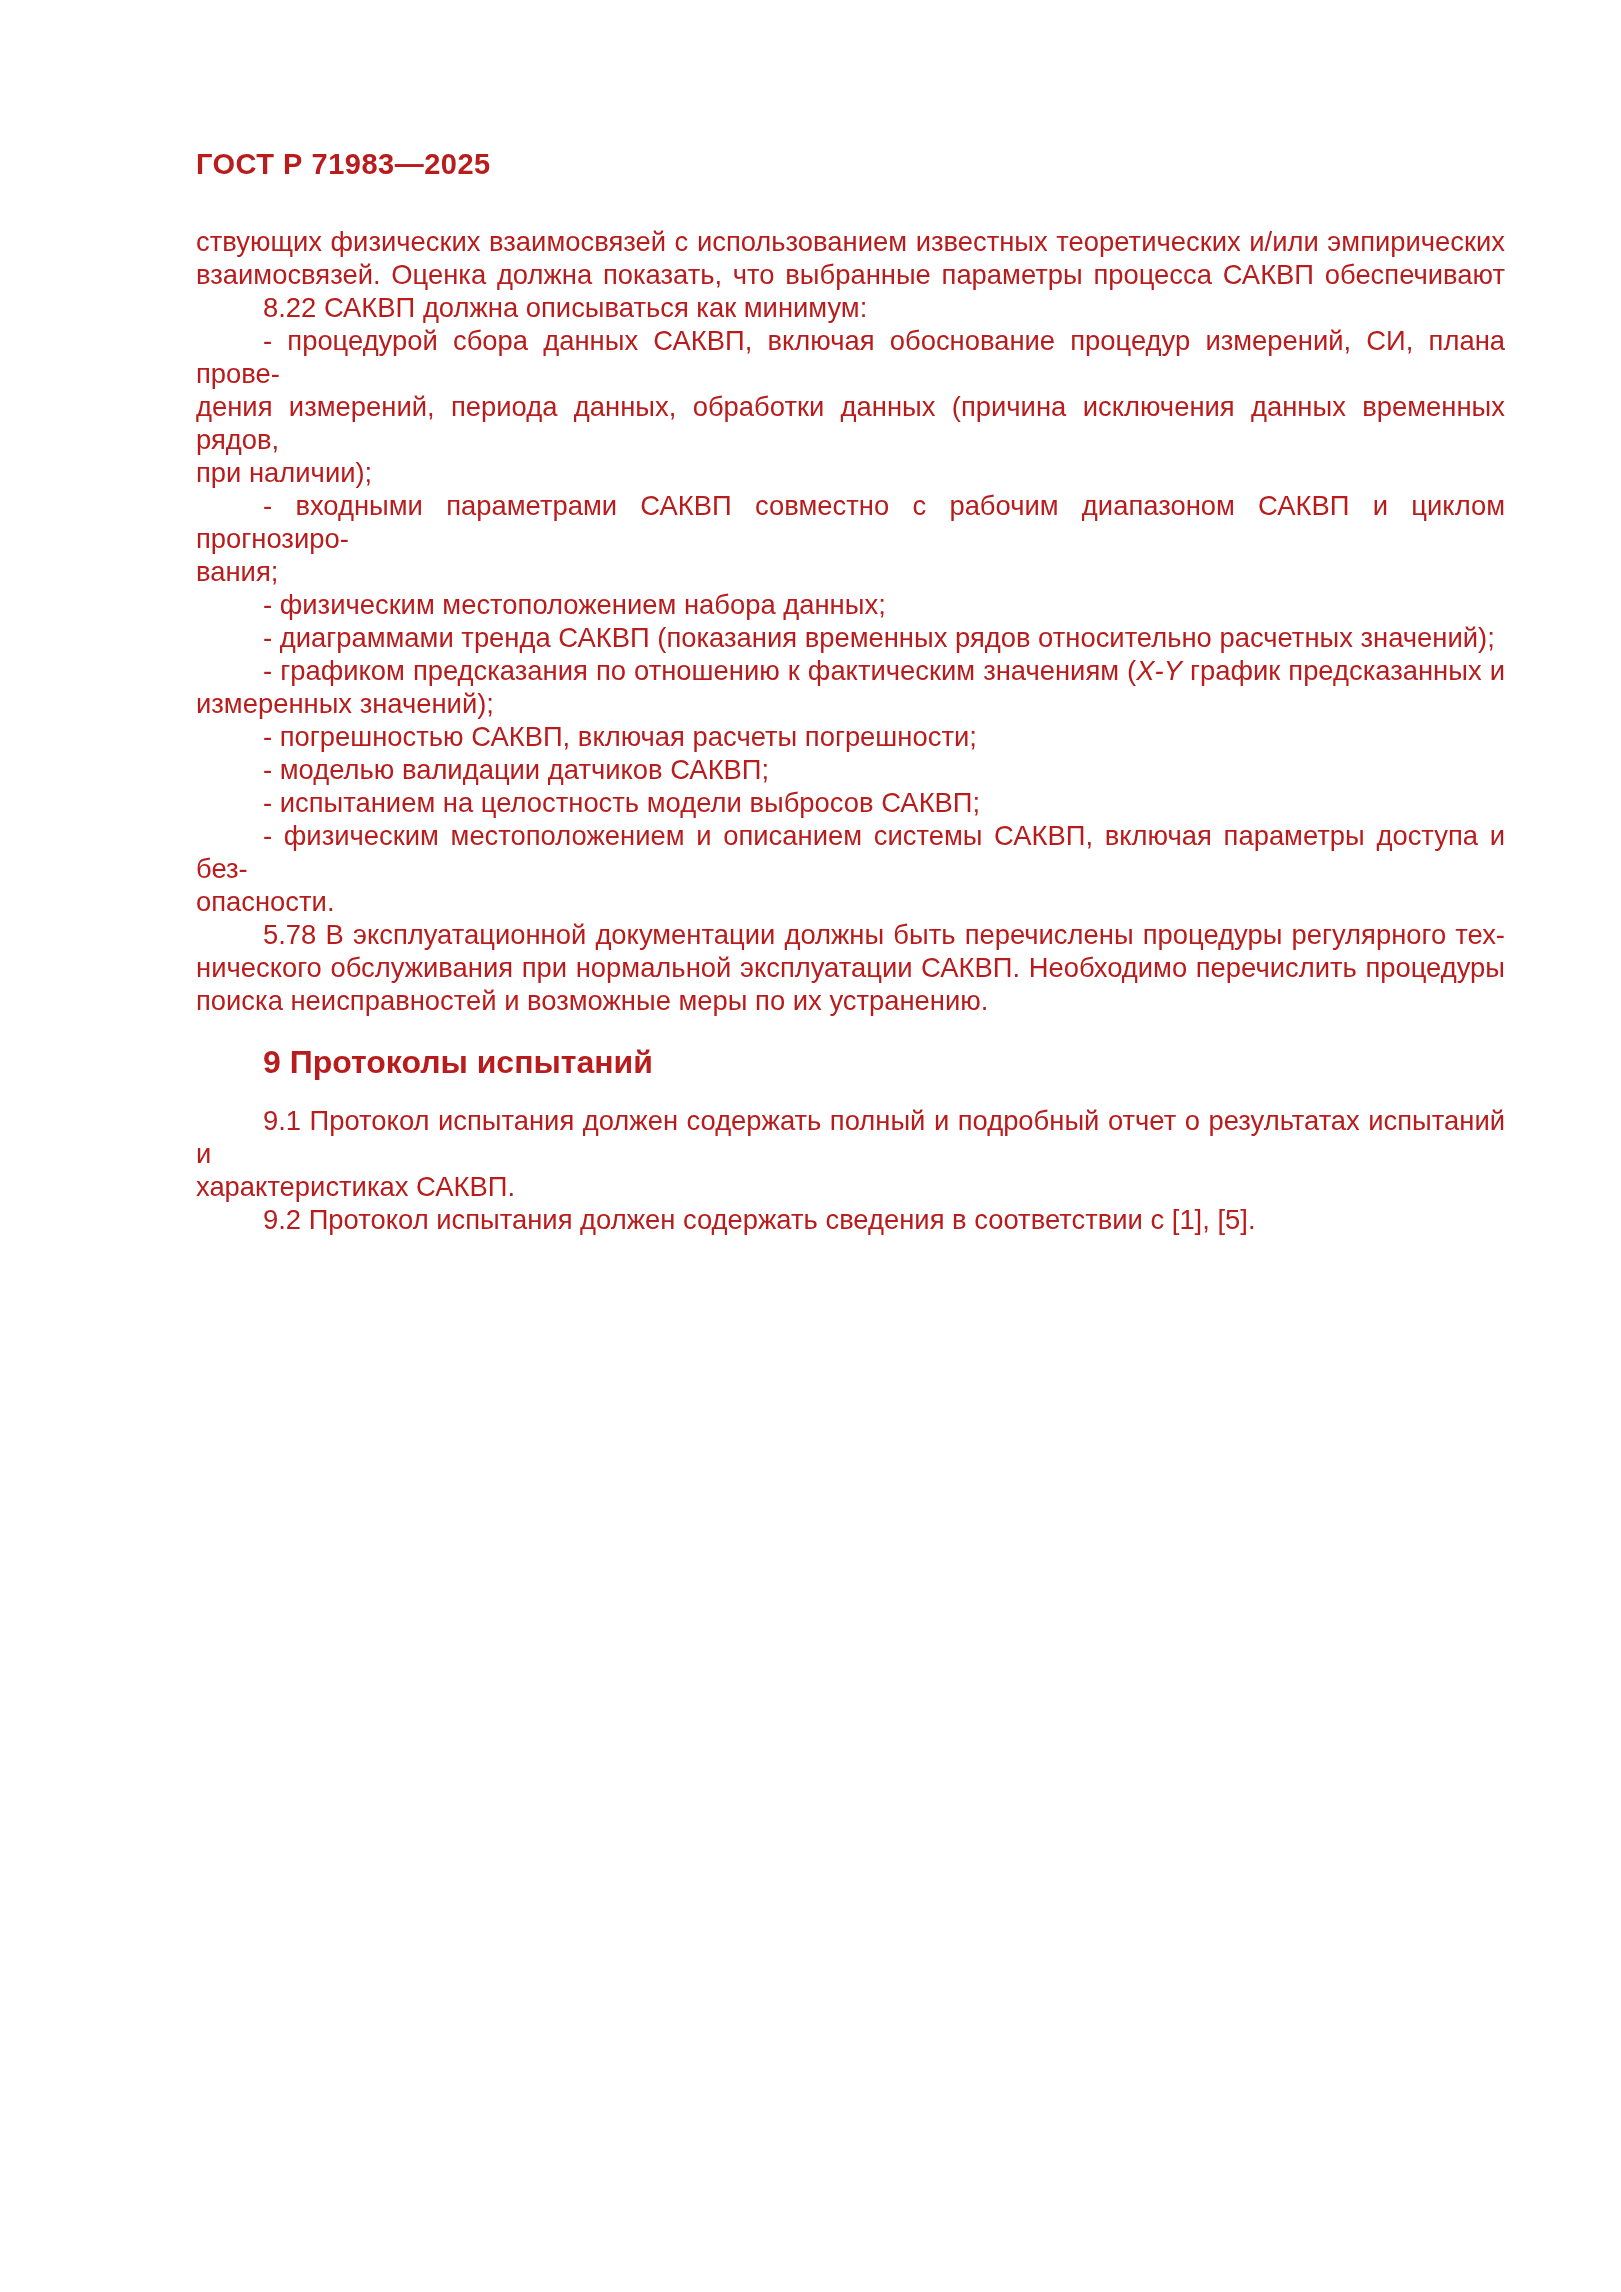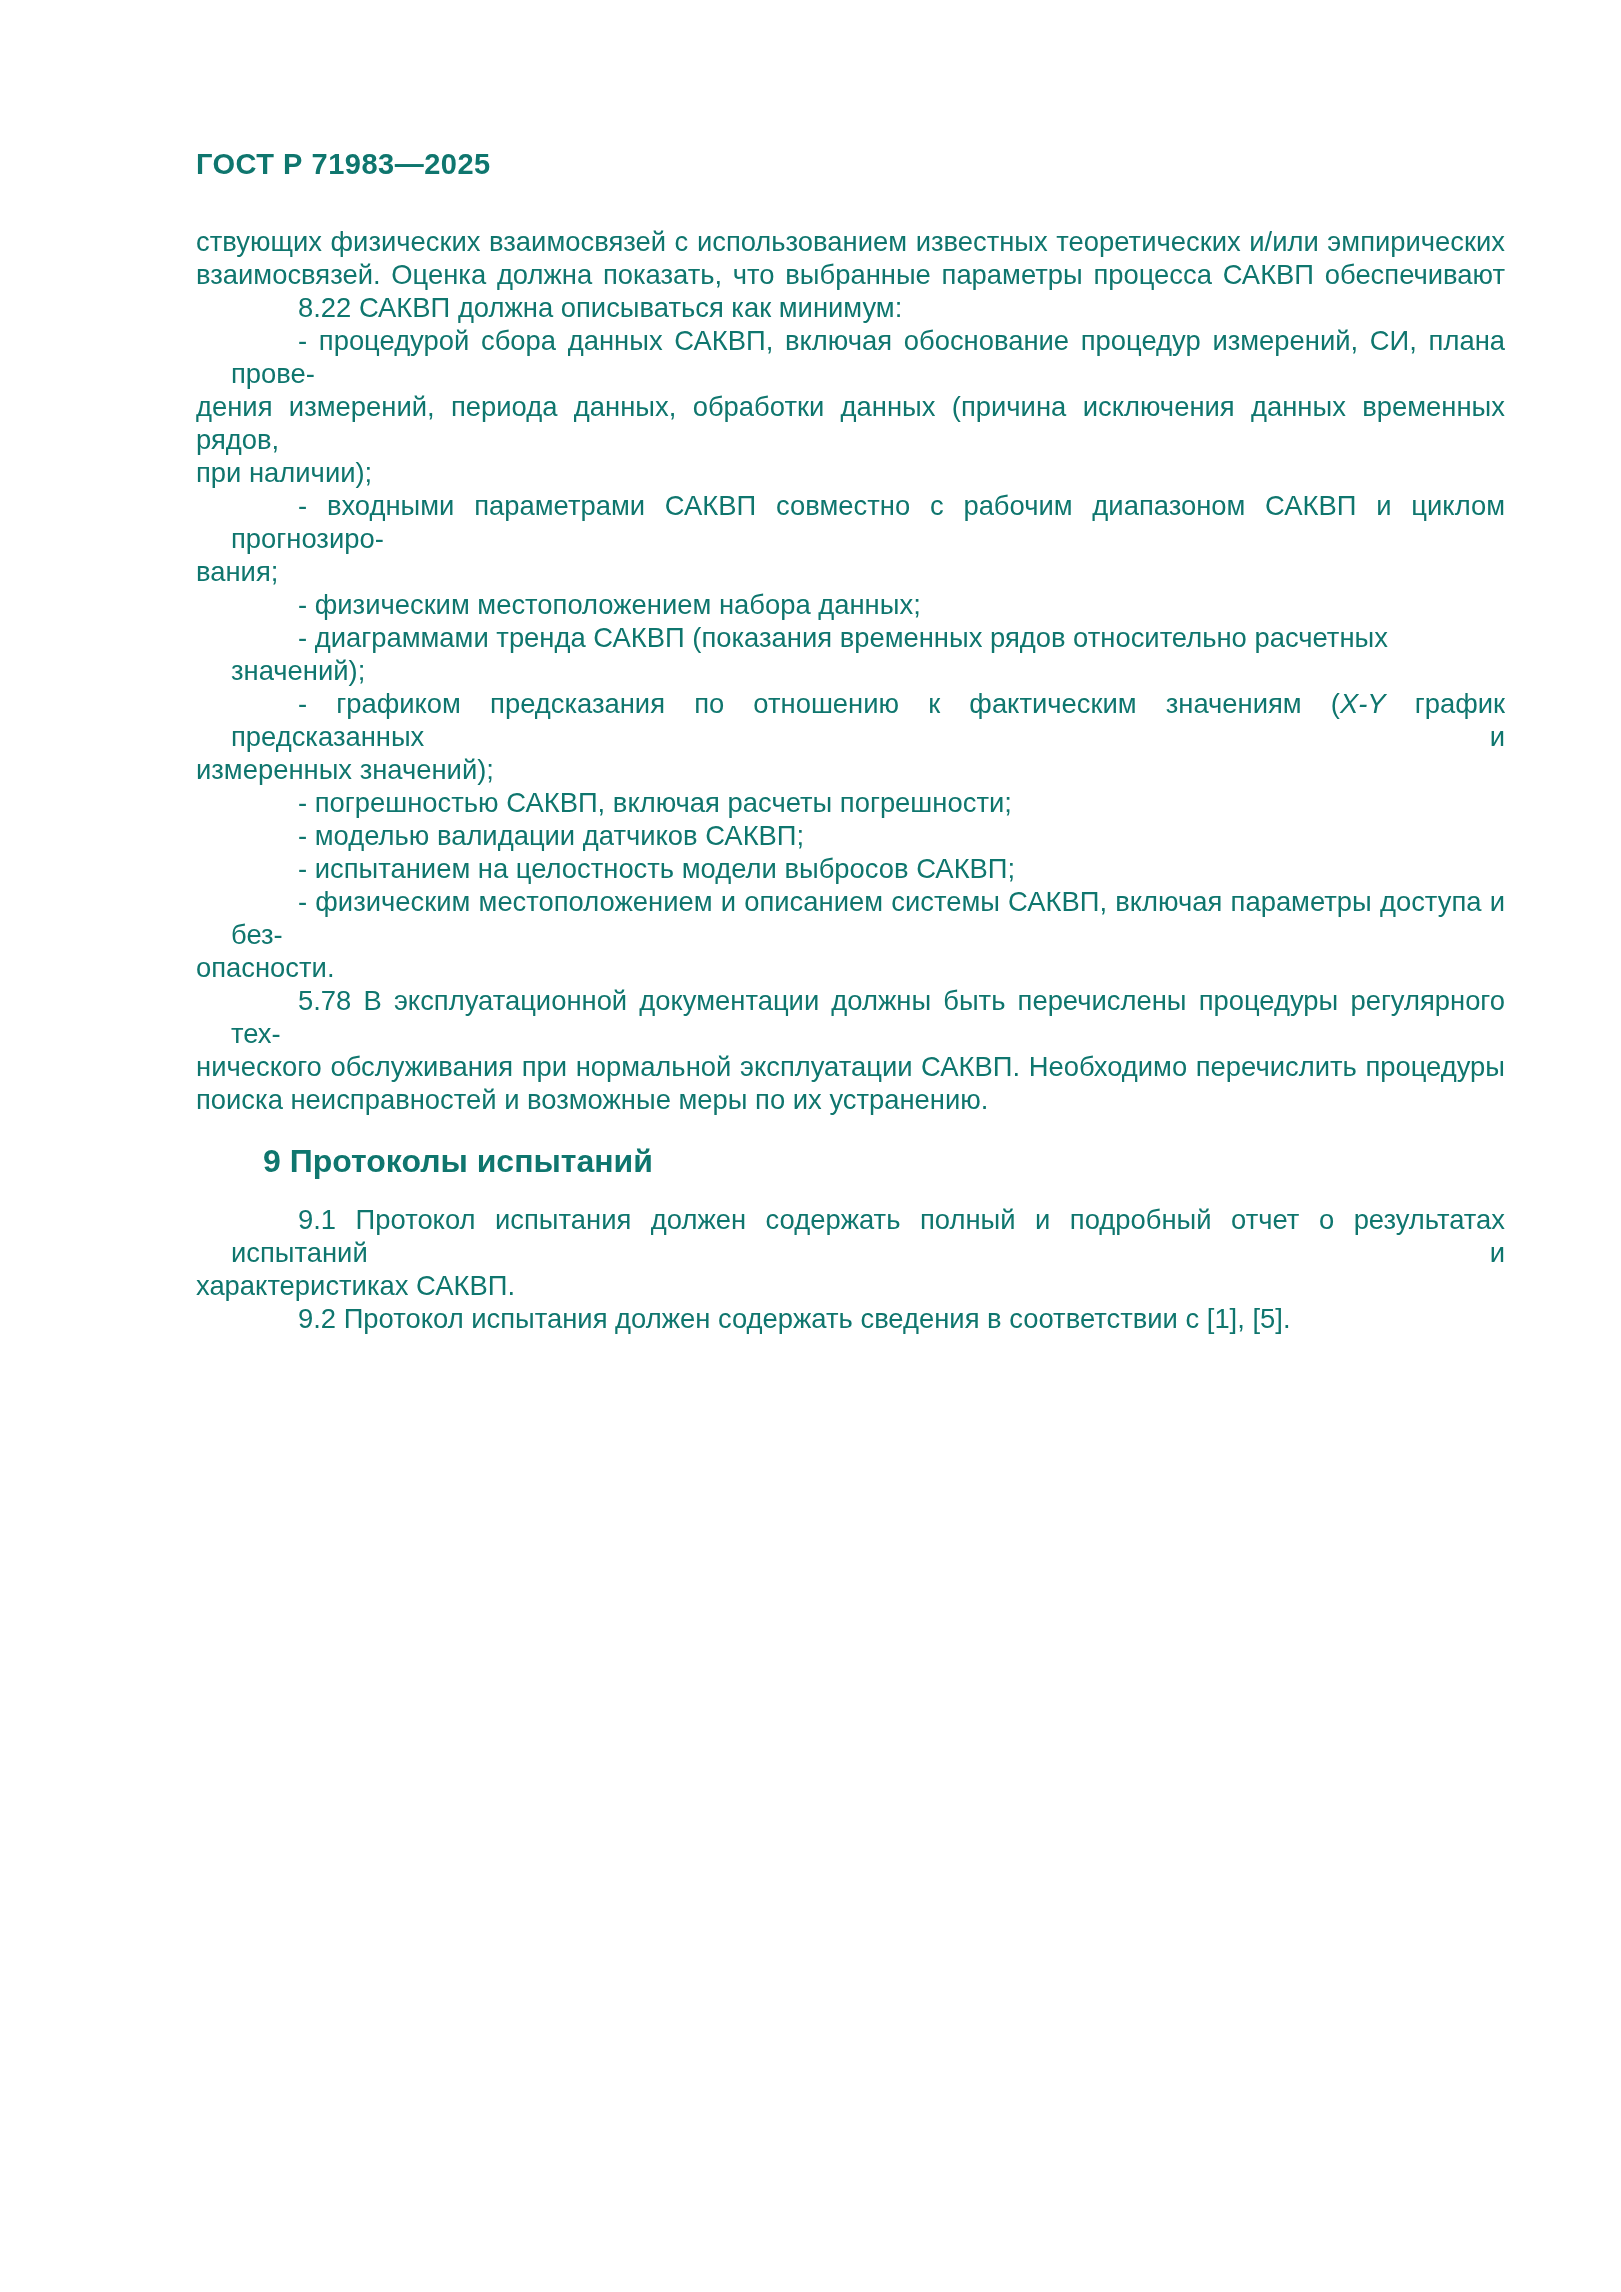--- a/index.html
+++ b/index.html
@@ -6,21 +6,21 @@
     margin: 0;
     padding: 0;
     background: #ffffff;
   }
   .page {
     position: relative;
     width: 1621px;
     height: 1669px;
     background: #ffffff;
     font-family: "Liberation Sans", sans-serif;
-    color: #0f766e;
+    color: #b91c1c;
     overflow: hidden;
   }
   .doc-header {
     position: absolute;
     left: 196px;
     top: 147px;
     font-size: 29px;
     line-height: 35px;
     font-weight: bold;
     letter-spacing: 0.5px;
@@ -37,21 +37,20 @@
   .ln {
     text-align: left;
     white-space: normal;
   }
   .ln.just {
     text-align: justify;
     text-align-last: justify;
   }
   .ln.ind {
     text-indent: 67px;
-    margin-left: 35px;
   }
   .it { font-style: italic; }
   .sec-heading {
     font-size: 32px;
     font-weight: bold;
     line-height: 43px;
     margin-top: 23.5px;
     margin-bottom: 20px;
     text-indent: 67px;
     text-align: left;

